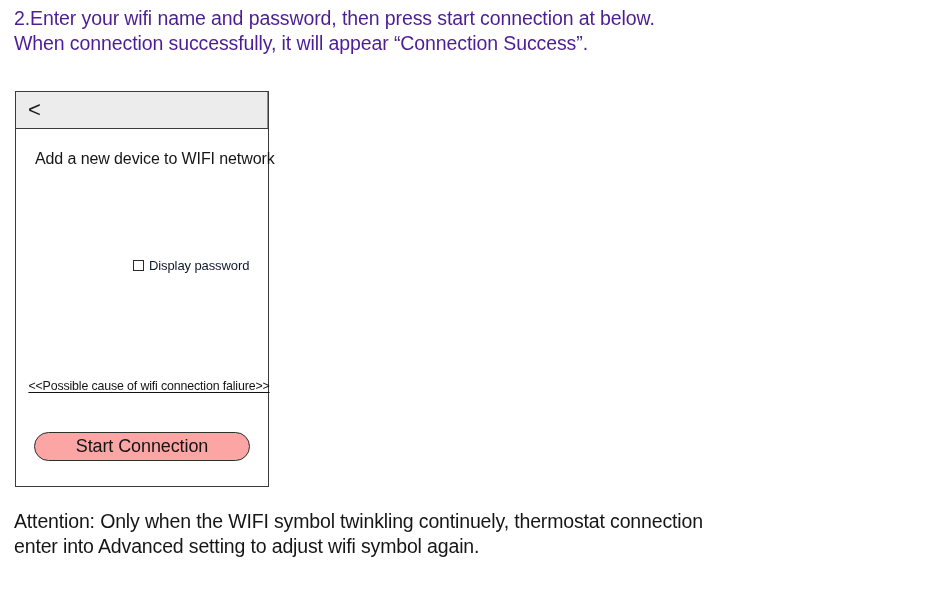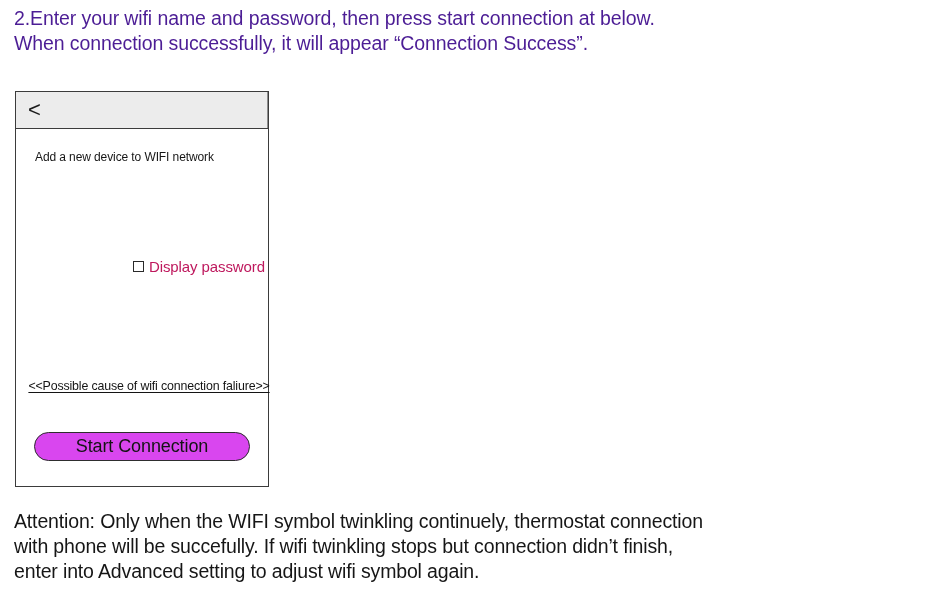--- a/index.html
+++ b/index.html
@@ -79,21 +79,21 @@
 
   .app-body {
     position: relative;
     height: calc(100% - 37px);
   }
 
   .subtitle {
     position: absolute;
     left: 19px;
     top: 21px;
-    font-size: 12px;
+    font-size: 16px;
     letter-spacing: -0.1px;
     color: #161616;
     white-space: nowrap;
   }
 
   .field-row {
     position: absolute;
     left: 20px;
     font-size: 18.5px;
     letter-spacing: -0.2px;
@@ -117,23 +117,23 @@
   .checkbox {
     width: 11px;
     height: 11px;
     border: 1.4px solid #2a2a2a;
     background: #fff;
     box-sizing: border-box;
     display: inline-block;
     flex: none;
   }
   .display-pw-label {
-    font-size: 15px;
-    letter-spacing: -0.1px;
-    color: #be185d;
+    font-size: 13px;
+    letter-spacing: -0.1px;
+    color: #0f172a;
     white-space: nowrap;
   }
 
   .failure-link {
     position: absolute;
     left: 8px;
     top: 250px;
     width: 250px;
     text-align: center;
     font-size: 12.4px;
@@ -145,21 +145,21 @@
   }
 
   .start-btn {
     position: absolute;
     left: 18px;
     top: 303px;
     width: 216px;
     height: 29px;
     border: 1.5px solid #2e2e2e;
     border-radius: 15px;
-    background: #d946ef;
+    background: #fca5a5;
     display: flex;
     align-items: center;
     justify-content: center;
     box-sizing: border-box;
   }
   .start-btn-label {
     font-size: 18px;
     letter-spacing: -0.1px;
     color: #141414;
     white-space: nowrap;
@@ -194,15 +194,14 @@
 
     <div class="start-btn">
       <span class="start-btn-label">Start Connection</span>
     </div>
 
   </div>
 </div>
 
 <div class="instr-bottom">
   <div class="line">Attention: Only when the WIFI symbol twinkling continuely, thermostat connection</div>
-  <div class="line">with phone will be succefully. If wifi twinkling stops but connection didn’t finish,</div>
   <div class="line">enter into Advanced setting to adjust wifi symbol again.</div>
 </div>
 
 </body></html>

